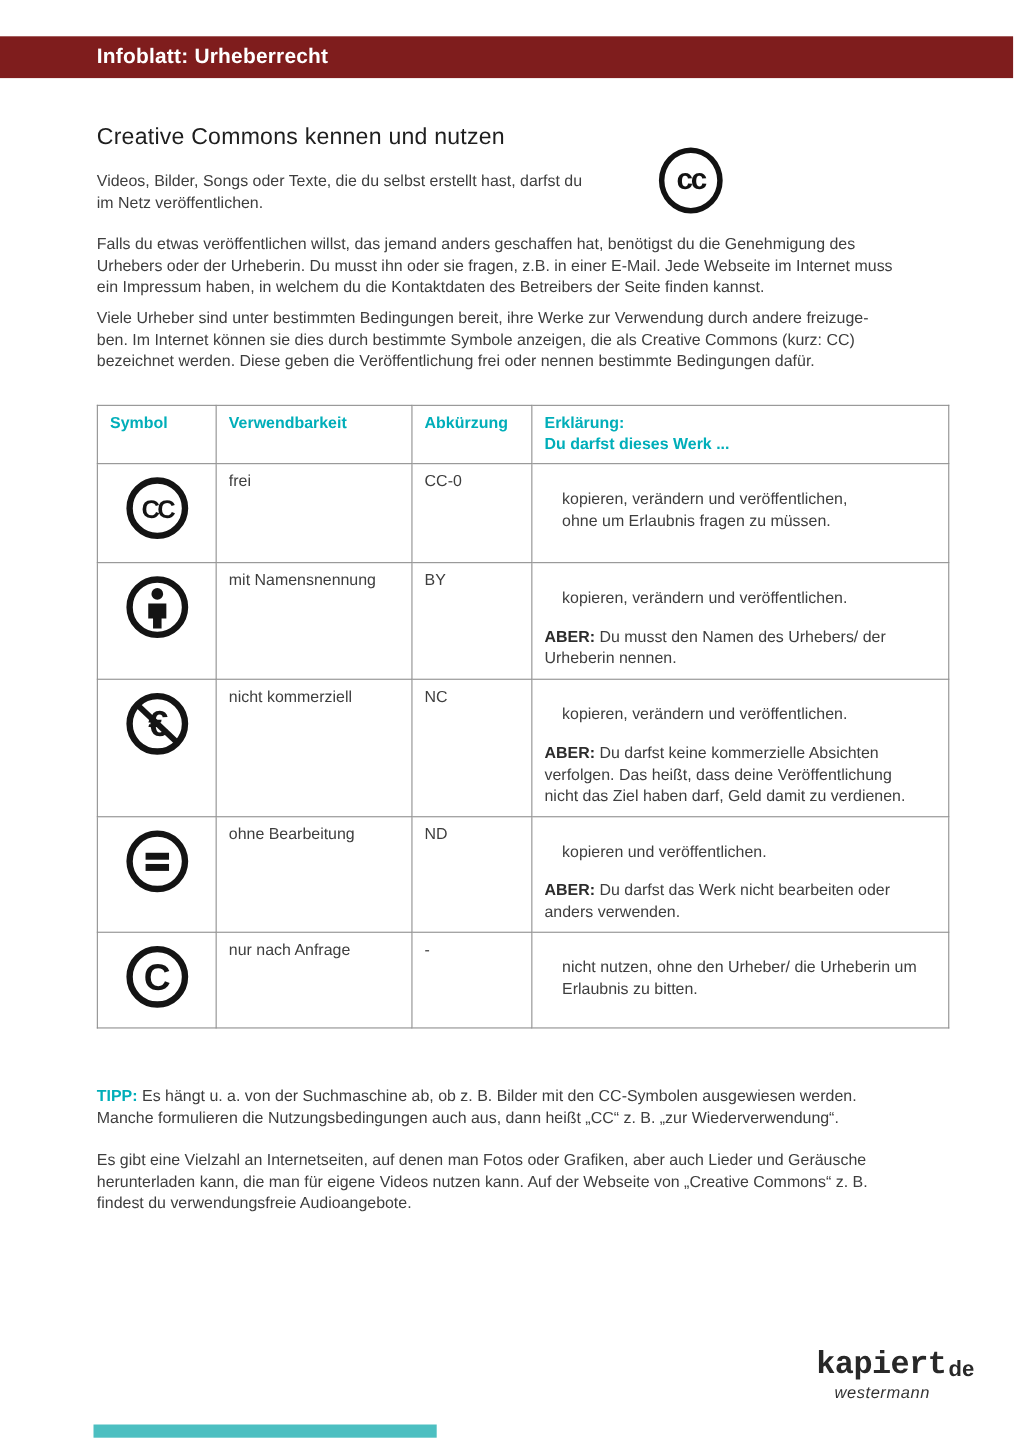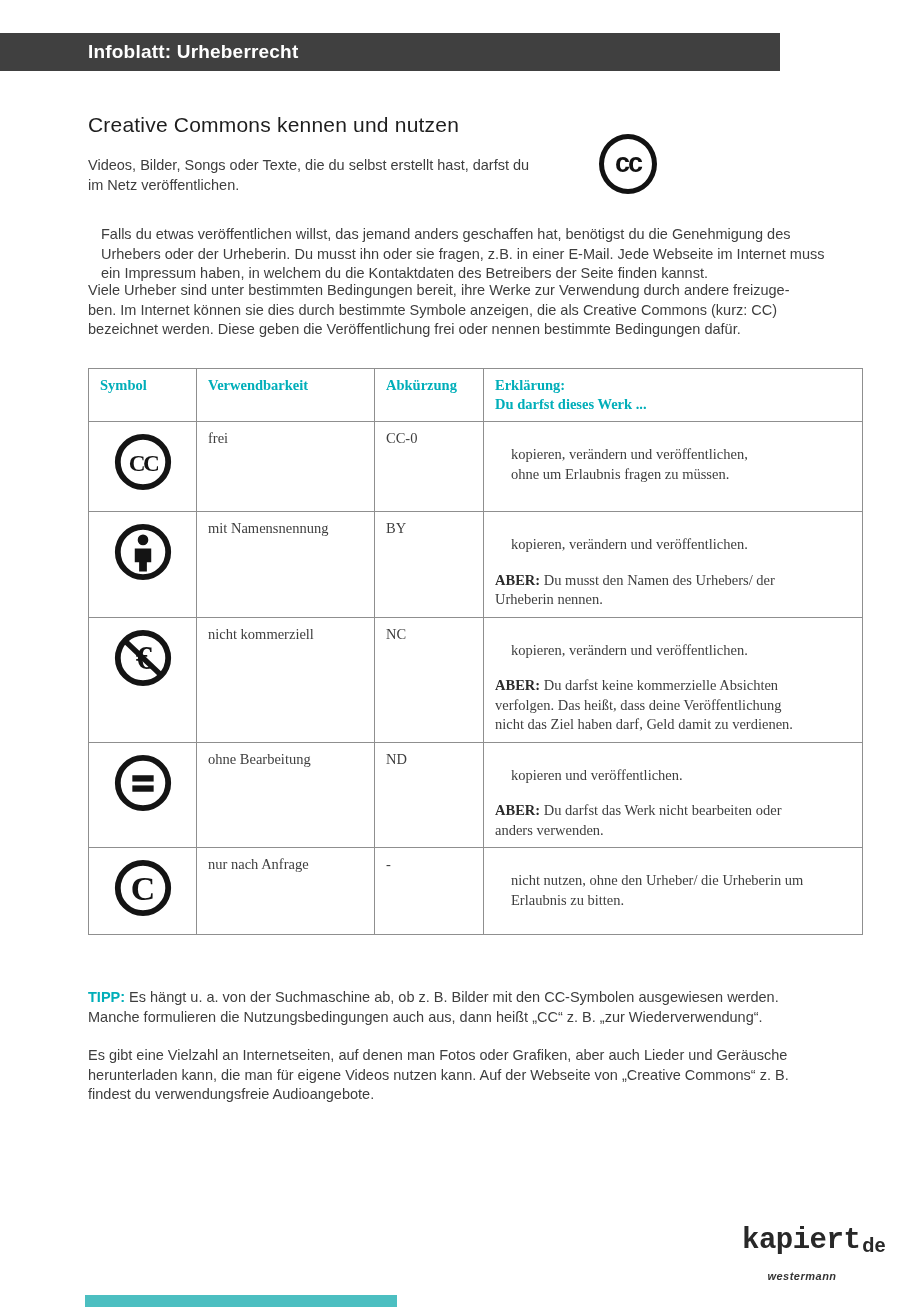--- a/index.html
+++ b/index.html
@@ -2,62 +2,62 @@
 <html><head>
 <meta charset="utf-8">
 <style>
   html,body{margin:0;padding:0;}
   body{
     width:923px;height:1307px;position:relative;background:#ffffff;
     font-family:"Liberation Sans", sans-serif;color:#3e3e3e;
     -webkit-font-smoothing:antialiased;
   }
   
-  .topbar{position:absolute;top:33px;left:0;width:780px;height:38px;background:#404040;}
+  .topbar{position:absolute;top:33px;left:0;width:921px;height:38px;background:#7f1d1d;}
   .topbar .bar-title{display:block;padding-left:88px;line-height:38px;color:#ffffff;
     font-size:19px;font-weight:bold;letter-spacing:.2px;}
   
   .doc-title{position:absolute;top:113px;left:88px;font-size:21px;font-weight:normal;
     color:#1e1e1e;letter-spacing:.2px;}
   
   .cclogo{position:absolute;top:134px;left:599px;display:flex;align-items:center;}
   .cclogo .badge{width:48px;height:48px;border:5px solid #121212;border-radius:50%;
     display:flex;align-items:center;justify-content:center;font-weight:bold;font-size:27px;
     letter-spacing:-2px;color:#121212;padding-bottom:2px;box-sizing:content-box;}
   .cclogo .words{margin-left:5px;font-weight:bold;font-size:41px;letter-spacing:-2px;
     line-height:32px;color:#121212;}
   
   .para{position:absolute;left:88px;width:810px;font-size:14.5px;line-height:19.5px;
     white-space:pre-line;color:#3e3e3e;}
   .p1{top:156px;}
-  .p2{top:225px;margin-left:13px;}
+  .p2{top:213px;}
   .p3{top:281px;}
   .tip{top:988px;}
   .closing{top:1046px;}
   .teal-label{color:#00aeb9;font-weight:bold;}
   
-  .cc-table{position:absolute;top:368px;left:88px;font-family:Liberation Serif, serif;}
+  .cc-table{position:absolute;top:368px;left:88px;}
   table{border-collapse:collapse;table-layout:fixed;width:774px;font-size:14.5px;color:#3e3e3e;}
   th,td{border:1px solid #8f8f8f;vertical-align:top;text-align:left;padding:7px 11px;}
   th{color:#00aeb9;font-size:14.5px;line-height:19px;font-weight:bold;}
   td{line-height:19.5px;}
   .pre{white-space:pre-line;}
   .sym-cell{text-align:center;padding-top:9px;}
   .sym{width:62px;height:62px;display:inline-block;}
   .expl-p{margin:16px;}
   .aber-p{margin:8px 0 0 0;}
   .aber-b{font-weight:bold;color:#2c2c2c;}
   
   .brand{position:absolute;top:1226px;left:742px;width:132px;}
   .brand-line{display:flex;align-items:flex-end;font-weight:bold;color:#282828;}
   .brand-name{font-size:29px;letter-spacing:-0.5px;line-height:30px;font-family:Liberation Mono, monospace;}
   .brand-dot{width:10px;height:10px;border-radius:50%;background:#35b9bc;margin:0 1px 4px 1px;}
   .brand-tld{font-size:20px;line-height:21px;margin-bottom:0;}
-  .brand-sub{display:block;width:120px;text-align:center;font-size:11px;font-weight:bold;
-    font-style:italic;color:#343434;letter-spacing:.5px;margin-top:14px;}
+  .brand-sub{display:block;width:120px;text-align:center;font-size:15px;font-weight:normal;
+    font-style:italic;color:#343434;letter-spacing:.5px;margin-top:2px;}
   
   .footbar{position:absolute;left:85px;bottom:0;width:312px;height:12px;background:#4cbfc1;}
 </style>
 </head>
 <body>
 
 <div class="topbar">
   <span class="bar-title">Infoblatt: Urheberrecht</span>
 </div>
 

